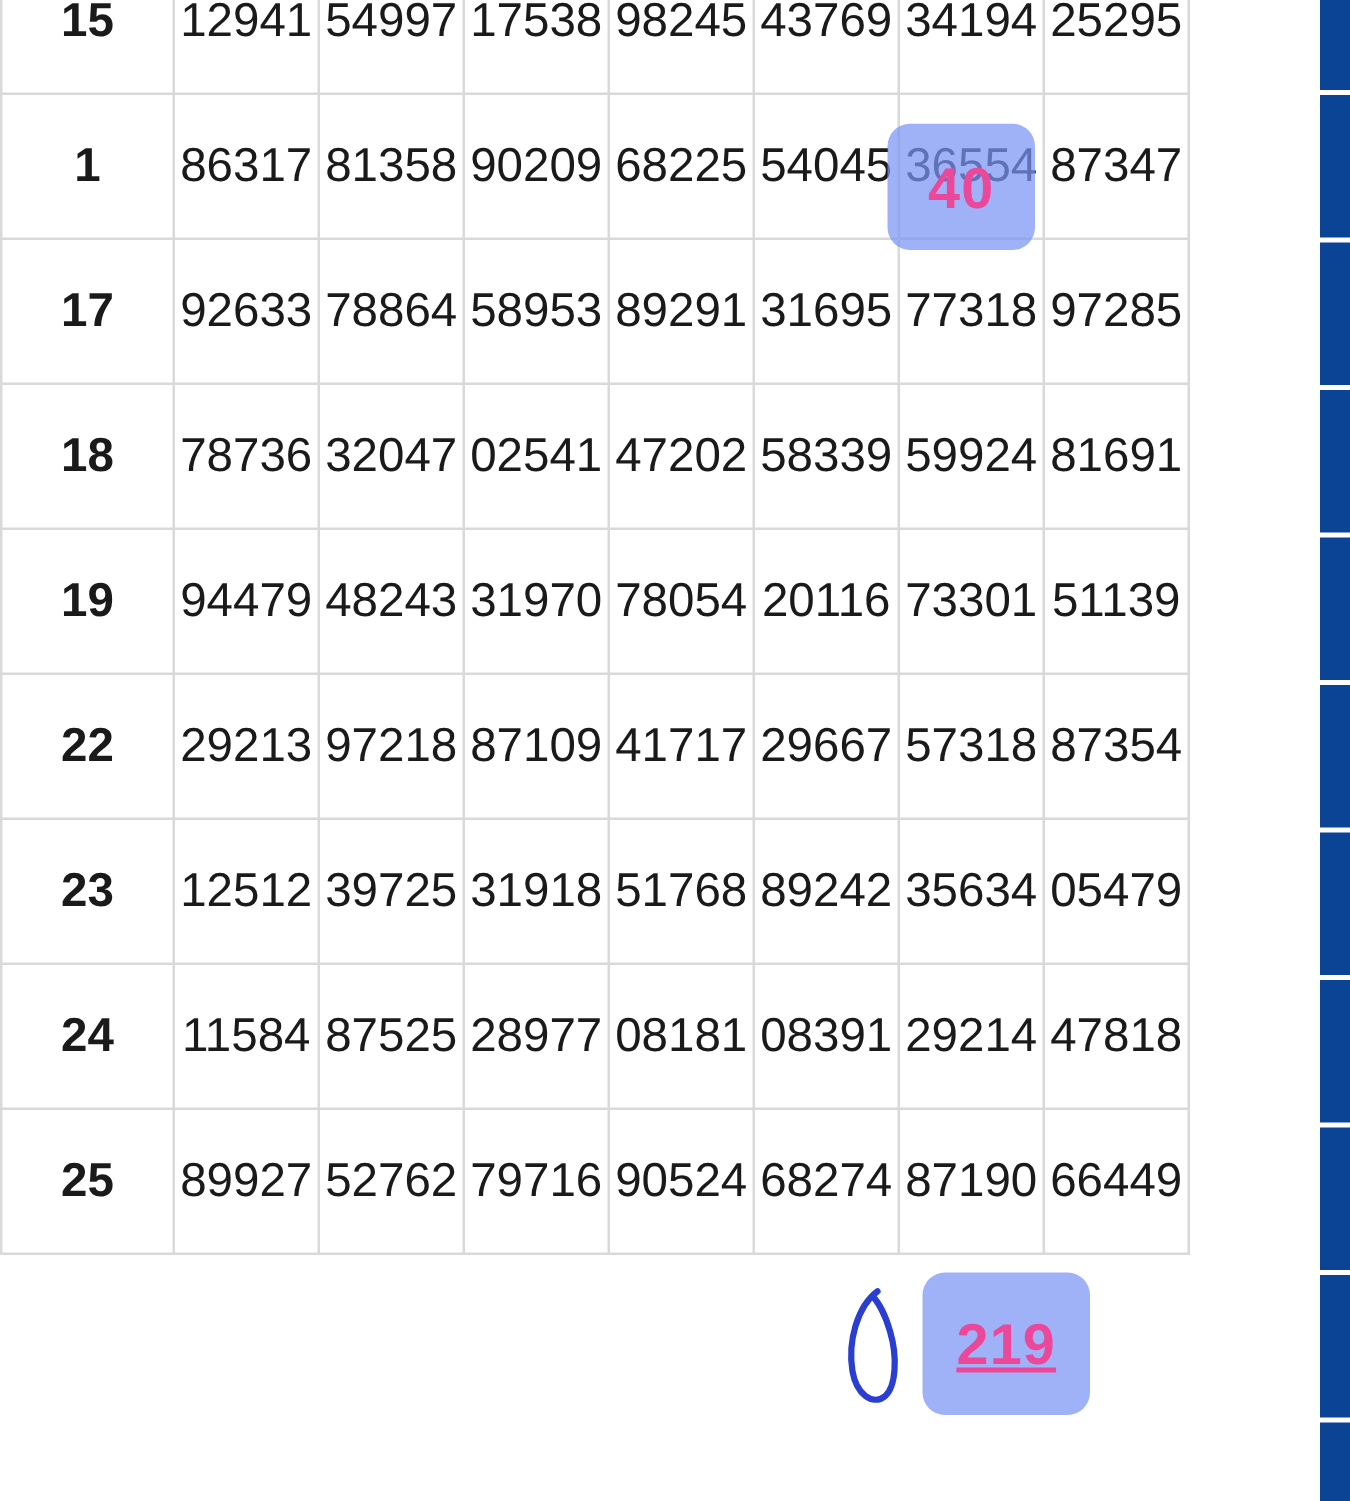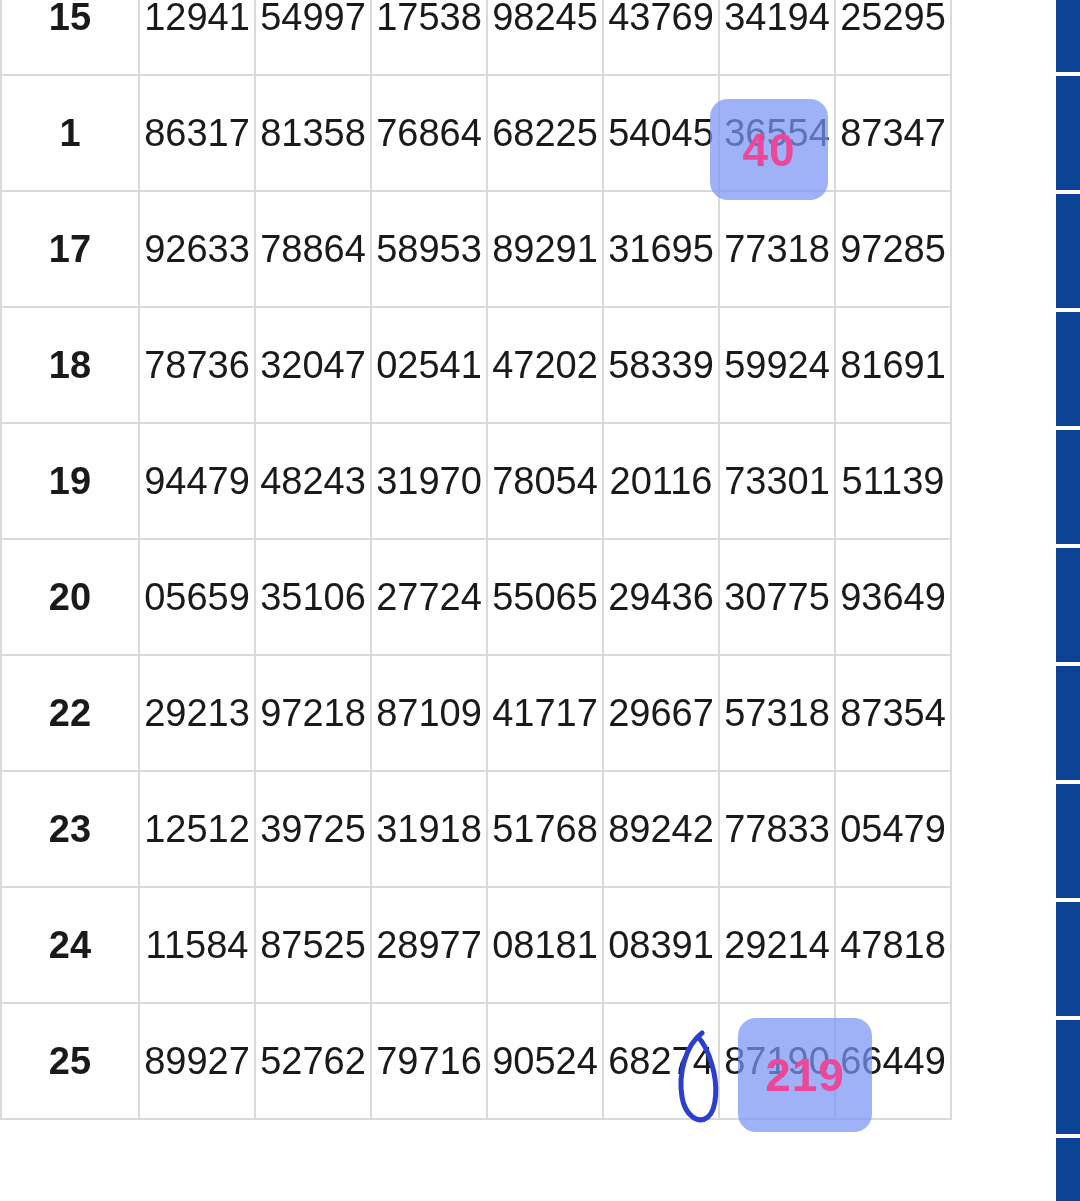--- a/index.html
+++ b/index.html
@@ -97,20 +97,21 @@
     width: 118px;
     height: 101px;
     font-size: 46px;
   }
   .bubble-2 {
     left: 738px;
     top: 1018px;
     width: 134px;
     height: 114px;
     font-size: 46px;
+    text-decoration: underline;
   }
 
   .ink-circle {
     position: absolute;
     left: 676px;
     top: 1029px;
     width: 46px;
     height: 98px;
     pointer-events: none;
   }
@@ -129,21 +130,21 @@
         <td class="datacell">17538</td>
         <td class="datacell">98245</td>
         <td class="datacell">43769</td>
         <td class="datacell">34194</td>
         <td class="green">25295</td>
       </tr>
       <tr>
         <td class="rowhead">1</td>
         <td class="datacell">86317</td>
         <td class="datacell">81358</td>
-        <td class="datacell">76864</td>
+        <td class="datacell">90209</td>
         <td class="datacell">68225</td>
         <td class="datacell orange">54045</td>
         <td class="datacell">36554</td>
         <td class="green">87347</td>
       </tr>
       <tr>
         <td class="rowhead">17</td>
         <td class="datacell">92633</td>
         <td class="datacell">78864</td>
         <td class="datacell">58953</td>
@@ -166,47 +167,37 @@
         <td class="rowhead">19</td>
         <td class="datacell">94479</td>
         <td class="datacell">48243</td>
         <td class="datacell">31970</td>
         <td class="datacell">78054</td>
         <td class="datacell">20116</td>
         <td class="datacell">73301</td>
         <td class="green">51139</td>
       </tr>
       <tr>
-        <td class="rowhead">20</td>
-        <td class="datacell">05659</td>
-        <td class="datacell">35106</td>
-        <td class="datacell">27724</td>
-        <td class="datacell">55065</td>
-        <td class="datacell">29436</td>
-        <td class="datacell">30775</td>
-        <td class="green">93649</td>
-      </tr>
-      <tr>
         <td class="rowhead">22</td>
         <td class="datacell">29213</td>
         <td class="datacell">97218</td>
         <td class="datacell">87109</td>
         <td class="datacell">41717</td>
         <td class="datacell">29667</td>
         <td class="datacell">57318</td>
         <td class="green">87354</td>
       </tr>
       <tr>
         <td class="rowhead">23</td>
         <td class="datacell">12512</td>
         <td class="datacell">39725</td>
         <td class="datacell">31918</td>
         <td class="datacell">51768</td>
         <td class="datacell">89242</td>
-        <td class="datacell">77833</td>
+        <td class="datacell">35634</td>
         <td class="green">05479</td>
       </tr>
       <tr>
         <td class="rowhead">24</td>
         <td class="datacell">11584</td>
         <td class="datacell">87525</td>
         <td class="datacell">28977</td>
         <td class="datacell">08181</td>
         <td class="datacell orange">08391</td>
         <td class="datacell">29214</td>

